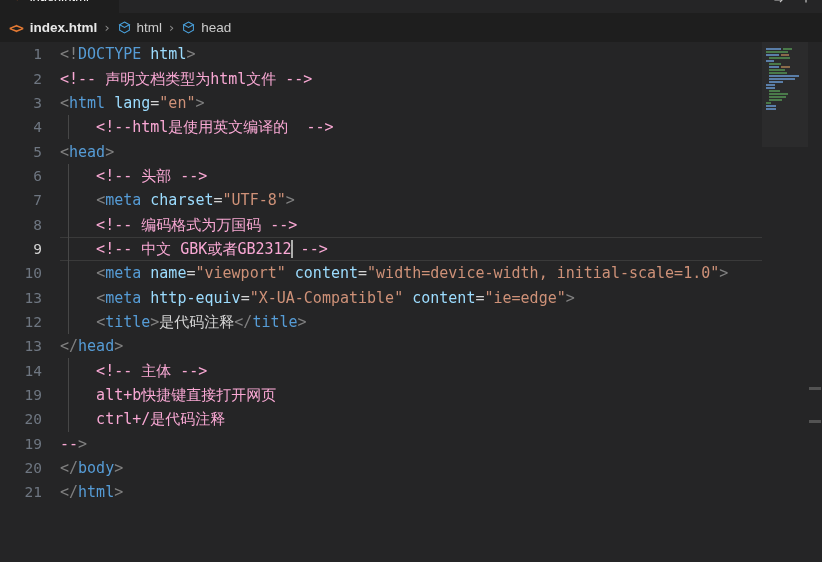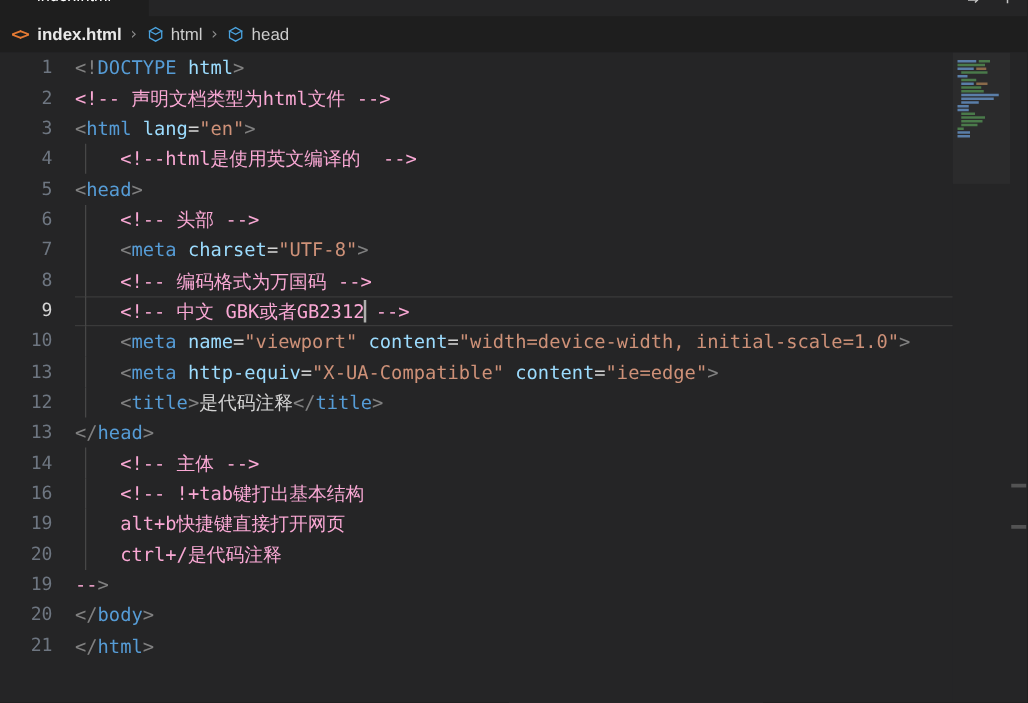--- a/index.html
+++ b/index.html
@@ -317,25 +317,20 @@
           <div class="code"><span class="t-text">    </span><span class="t-punct">&lt;</span><span class="t-tag">title</span><span class="t-punct">&gt;</span><span class="t-text">是代码注释</span><span class="t-punct">&lt;/</span><span class="t-tag">title</span><span class="t-punct">&gt;</span></div>
         </div>
         <div class="row">
           <div class="lineno">13</div>
           <div class="code"><span class="t-punct">&lt;/</span><span class="t-tag">head</span><span class="t-punct">&gt;</span></div>
         </div>
         <div class="row">
           <div class="lineno">14</div>
           <div class="guide"></div>
           <div class="code"><span class="t-comment">    &lt;!-- 主体 --&gt;</span></div>
-        </div>
-        <div class="row">
-          <div class="lineno">16</div>
-          <div class="guide"></div>
-          <div class="code"><span class="t-comment">    &lt;!-- !+tab键打出基本结构</span></div>
         </div>
         <div class="row">
           <div class="lineno">19</div>
           <div class="guide"></div>
           <div class="code"><span class="t-comment">    alt+b快捷键直接打开网页</span></div>
         </div>
         <div class="row">
           <div class="lineno">20</div>
           <div class="guide"></div>
           <div class="code"><span class="t-comment">    ctrl+/是代码注释</span></div>

